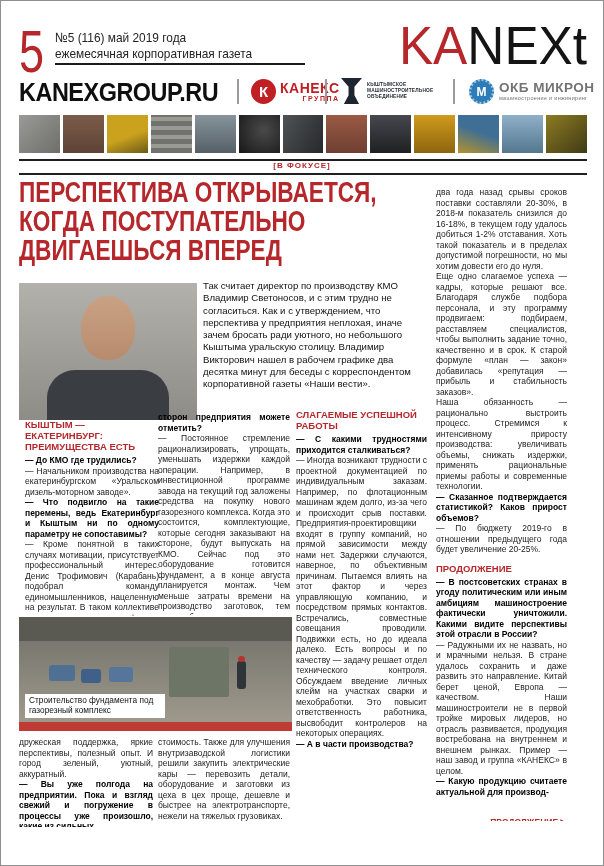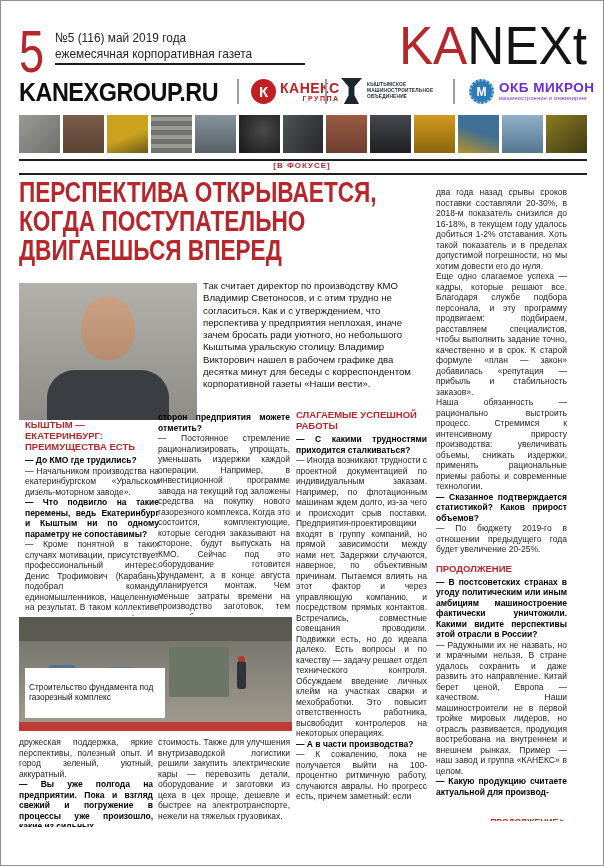--- a/index.html
+++ b/index.html
@@ -34,21 +34,21 @@
   .kmo-logo{position:absolute;left:340px;top:77px;display:flex;align-items:center;}
   .kmo-icon{width:21px;height:26px;background:#1d2630;
         clip-path:polygon(0% 0%,100% 0%,64% 34%,64% 66%,86% 100%,14% 100%,36% 66%,36% 34%);}
   .kmo-text{margin-left:5px;color:#1d2630;font-size:4.8px;font-weight:bold;line-height:6px;
         white-space:pre-line;letter-spacing:.2px;}
 
   .mikron-logo{position:absolute;left:468px;top:78px;display:flex;align-items:center;}
   .mikron-icon{width:25px;height:25px;border-radius:50%;background:#2d7cb8;color:#fff;
         display:flex;align-items:center;justify-content:center;font-weight:bold;font-size:12px;
         border:2px dotted #9cc4e0;box-sizing:border-box;}
-  .mikron-text{margin-left:5px;color:#6d28d9;}
+  .mikron-text{margin-left:5px;color:#737373;}
   .mikron-name{font-size:13.5px;font-weight:bold;line-height:14px;letter-spacing:.5px;}
   .mikron-sub{font-size:5.5px;line-height:6.5px;letter-spacing:.3px;}
 
   
   .strip{position:absolute;left:18px;top:114px;width:568px;height:38px;display:flex;gap:3px;}
   .ph{flex:1;}
   .p1{background:linear-gradient(135deg,#9a9a96,#6e6e6a);}
   .p2{background:linear-gradient(#7c5c49,#5d4336);}
   .p3{background:linear-gradient(160deg,#caa21e 55%,#6b5a16);}
   .p4{background:repeating-linear-gradient(0deg,#71716d 0 5px,#9a9a94 5px 9px);}
@@ -108,21 +108,21 @@
   .b1{left:30px;top:48px;width:26px;height:16px;background:#4f6f93;}
   .b2{left:62px;top:52px;width:20px;height:14px;background:#40608a;}
   .b3{left:90px;top:50px;width:24px;height:15px;background:#55759a;}
   .b4{left:150px;top:30px;width:60px;height:50px;background:#6d7566;border-radius:2px;}
   .worker{position:absolute;right:46px;top:44px;width:9px;height:28px;background:#2e3438;
         border-radius:3px;}
   .helmet{position:absolute;right:47px;top:39px;width:7px;height:6px;background:#b5342c;
         border-radius:50%;}
   .redbar{position:absolute;left:0;bottom:0;width:100%;height:9px;background:#bf3b36;}
   .caption{position:absolute;left:6px;bottom:13px;width:132px;background:#fff;
-        padding:15px 4px;font-size:8.3px;line-height:9.8px;color:#111;text-align:left;}
+        padding:2px 4px;font-size:8.3px;line-height:9.8px;color:#111;text-align:left;}
 </style>
 </head>
 <body>
 
 <div class="page">
 
   <div class="num5">5</div>
   <div class="issue-meta">
     <div>№5 (116) май 2019 года</div>
     <div>ежемесячная корпоративная газета</div>
@@ -199,21 +199,20 @@
     <p class="q">сторон предприятия можете отметить?</p>
     <p class="a">— Постоянное стремление рационализировать, упрощать, уменьшать издержки каждой операции. Например, в инвестиционной программе завода на текущий год заложены средства на покупку нового газорезного комплекса. Когда это состоится, комплектующие, которые сегодня заказывают на стороне, будут выпускать на КМО. Сейчас под это оборудование готовится фундамент, а в конце августа планируется монтаж. Чем меньше затраты времени на производство заготовок, тем ниже себе-</p>
   </div>
 
   <div class="col" id="col3">
     <h3 class="subhead">СЛАГАЕМЫЕ УСПЕШНОЙ
 РАБОТЫ</h3>
     <p class="q">— С какими трудностями приходится сталкиваться?</p>
     <p class="a">— Иногда возникают трудности с проектной документацией по индивидуальным заказам. Например, по флотационным машинам ждем долго, из-за чего и происходит срыв поставки. Предприятия-проектировщики входят в группу компаний, но прямой зависимости между нами нет. Задержки случаются, наверное, по объективным причинам. Пытаемся влиять на этот фактор и через управляющую компанию, и посредством прямых контактов. Встречались, совместные совещания проводили. Подвижки есть, но до идеала далеко. Есть вопросы и по качеству — задачу решает отдел технического контроля. Обсуждаем введение личных клейм на участках сварки и мехобработки. Это повысит ответственность работника, высвободит контролеров на некоторых операциях.</p>
     <p class="q">— А в части производства?</p>
-    <p class="a">— К сожалению, пока не получается выйти на 100-процентно ритмичную работу, случаются авралы. Но прогресс есть, причем заметный: если</p>
   </div>
 
   <div class="col" id="col4">
     <p class="a">два года назад срывы сроков поставки составляли 20-30%, в 2018-м показатель снизился до 16-18%, в текущем году удалось добиться 1-2% отставания. Хоть такой показатель и в пределах допустимой погрешности, но мы хотим довести его до нуля.</p>
     <p class="a">Еще одно слагаемое успеха — кадры, которые решают все. Благодаря службе подбора персонала, и эту программу продвигаем: подбираем, расставляем специалистов, чтобы выполнить задание точно, качественно и в срок. К старой формуле «план — закон» добавилась «репутация — прибыль и стабильность заказов».</p>
     <p class="a">Наша обязанность — рационально выстроить процесс. Стремимся к интенсивному приросту производства: увеличивать объемы, снижать издержки, применять рациональные приемы работы и современные технологии.</p>
     <p class="q">— Сказанное подтверждается статистикой? Каков прирост объемов?</p>
     <p class="a">— По бюджету 2019-го в отношении предыдущего года будет увеличение 20-25%.</p>
     <h3 class="subhead">ПРОДОЛЖЕНИЕ</h3>
     <p class="q">— В постсоветских странах в угоду политическим или иным амбициям машиностроение фактически уничтожили. Какими видите перспективы этой отрасли в России?</p>

